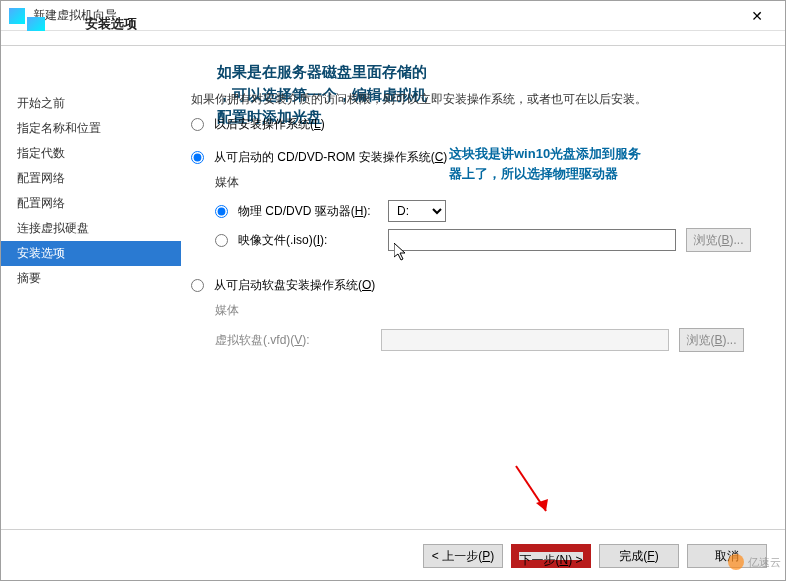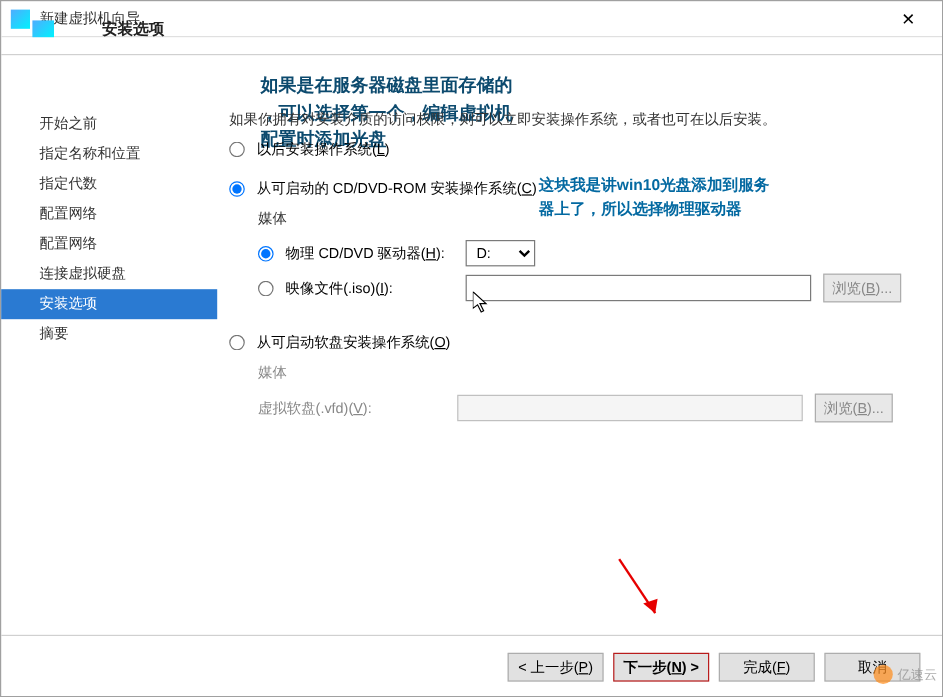--- a/index.html
+++ b/index.html
@@ -10,21 +10,21 @@
 .titlebar-title { flex: 1; font-size: 12px; color: #333; }
 .titlebar-close { width: 40px; height: 28px; display: flex; align-items: center; justify-content: center; font-size: 14px; cursor: default; }
 .content { flex: 1; display: flex; position: relative; }
 .sidebar { width: 180px; padding: 60px 0 0 0; }
 .page-header { position: absolute; top: 14px; left: 26px; display: flex; align-items: center; gap: 40px; }
 .page-header-icon { width: 18px; height: 14px; background: linear-gradient(135deg, #4facfe 0%, #00f2fe 100%); }
 .page-header-title { font-size: 13px; font-weight: bold; color: #222; }
 .annotation1 { position: absolute; top: 60px; left: 216px; color: #0c4a6e; font-weight: bold; font-size: 15px; line-height: 1.5; }
 .annotation2 { position: absolute; top: 143px; left: 448px; color: #0369a1; font-weight: bold; font-size: 13px; line-height: 1.5; }
 .step-list { list-style: none; }
-.step-item { padding: 4px 32px; font-size: 12px; color: #333; }
+.step-item { padding: 4px 16px; font-size: 12px; color: #333; }
 .step-item.active { background: #2a7ad2; color: #fff; }
 .main { flex: 1; padding: 60px 24px 0 10px; position: relative; }
 .instruction { font-size: 12px; color: #333; margin-bottom: 4px; }
 .option-group { margin-bottom: 8px; }
 .radio-row { display: flex; align-items: center; gap: 6px; padding: 4px 0; }
 .radio-row input[type=radio] { margin: 0 4px 0 0; }
 .sub-section { margin-left: 24px; margin-top: 4px; }
 .sub-label { font-size: 12px; color: #333; margin-bottom: 6px; display: block; }
 .media-row { display: flex; align-items: center; gap: 10px; padding: 3px 0; position: relative; }
 .media-label { width: 140px; font-size: 12px; }
@@ -34,21 +34,21 @@
 .browse-btn { width: 65px; height: 24px; border: 1px solid #adadad; background: #e1e1e1; font-size: 12px; color: #6d6d6d; }
 .browse-btn:disabled { color: #888; background: #e8e8e8; }
 .disabled-section { margin-left: 24px; margin-top: 4px; color: #888; }
 .disabled-section .sub-label { color: #888; }
 .disabled-section .media-label { color: #888; }
 .disabled-section .text-input { background: #f5f5f5; border-color: #c0c0c0; }
 .separator-top { position: absolute; top: 44px; left: 0; right: 0; height: 1px; background: #d0d0d0; }
 .separator-bottom { position: absolute; bottom: 50px; left: 0; right: 0; height: 1px; background: #d0d0d0; }
 .footer { position: absolute; bottom: 12px; right: 18px; display: flex; gap: 8px; }
 .footer button { width: 80px; height: 24px; border: 1px solid #adadad; background: #e1e1e1; font-size: 12px; cursor: default; }
-.footer button.primary { border: 1px solid #b91c1c; font-weight: bold; }
+.footer button.primary { border: 8px solid #b91c1c; }
 .cursor-icon { position: absolute; top: 242px; left: 393px; pointer-events: none; }
 .arrow-annotation { position: absolute; top: 460px; left: 505px; pointer-events: none; }
 .watermark { position: absolute; bottom: 10px; right: 4px; opacity: 0.7; display:flex; align-items:center; gap:4px; }
 .watermark-icon { width:16px;height:16px;border-radius:50%;background:#ff8c1a; }
 .watermark-text { font-size:11px; color:#888; }
 u { text-decoration: underline; }
 </style>
 </head>
 <body>
 

